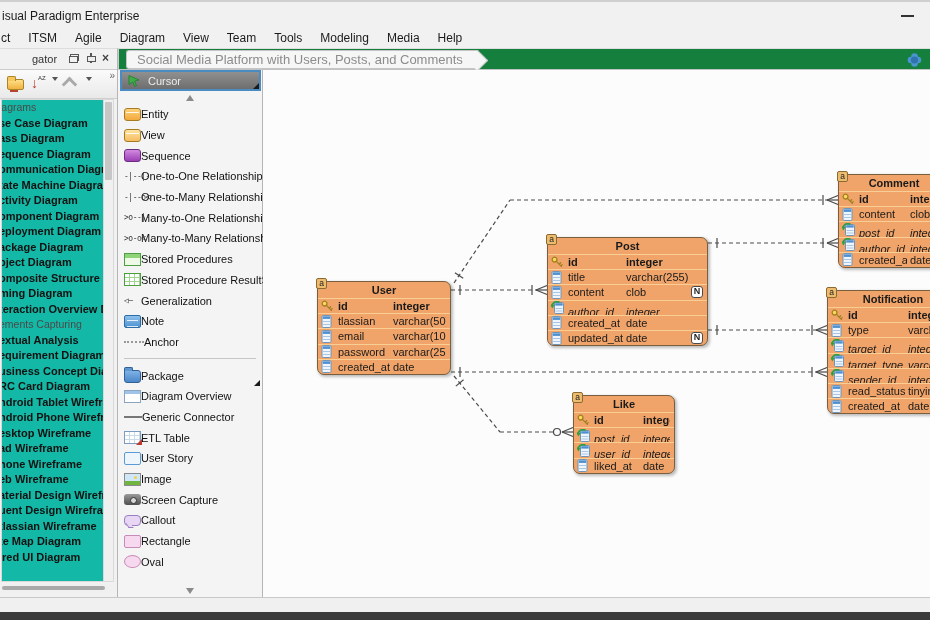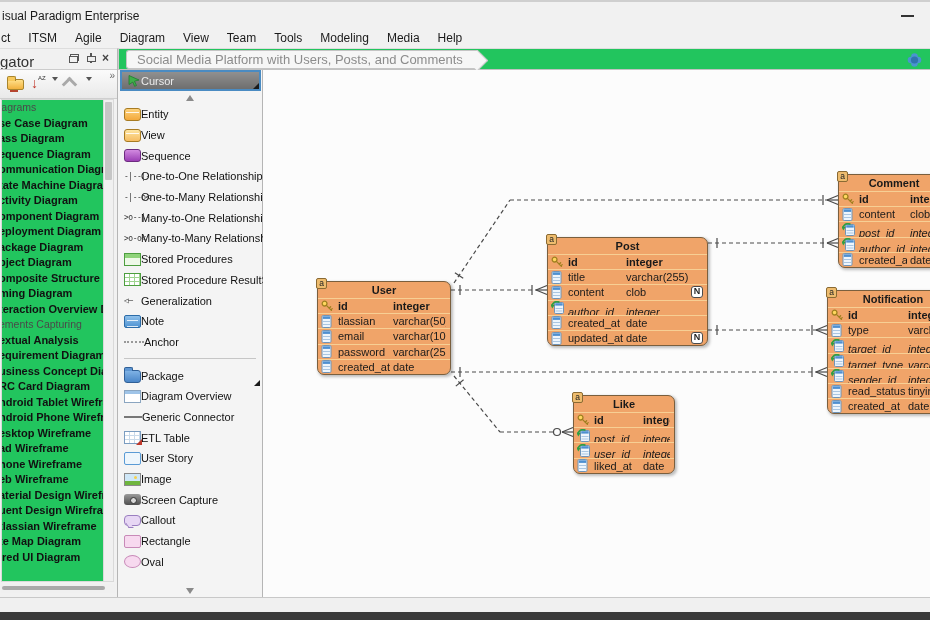--- a/index.html
+++ b/index.html
@@ -12,32 +12,32 @@
   
   .titlebar { position:absolute; left:0; top:0; width:930px; height:27px;
     background:#f1f1f1; border-top:2px solid #cfcfcf; }
   .title-text { position:absolute; left:2px; top:7px; font-size:12px; color:#1b1b1b; white-space:nowrap; }
   .min-btn { position:absolute; right:16px; top:13px; width:13px; height:0; border-top:2px solid #333; cursor:default; }
   
   .menubar { position:absolute; left:-8px; top:27px; height:21px; display:flex; align-items:center; }
   .menu-item { font-size:12px; color:#1b1b1b; padding:2px 9px; white-space:nowrap; }
   
   .crumbbar { position:absolute; left:118px; top:48px; width:812px; height:22px;
-    background:#22c55e; border-bottom:1px solid #c2c2c2; border-left:1px solid #cccccc; border-top:1px solid #dddddd; }
+    background:#15803d; border-bottom:1px solid #c2c2c2; border-left:1px solid #cccccc; border-top:1px solid #dddddd; }
   .crumb { position:absolute; left:7px; top:1px; height:19px; line-height:17px; padding:0 14px 0 10px;
     border:1px solid #c4c4c4; border-right:none; border-radius:3px 0 0 3px;
     background:#f6f6f6; color:#8c8c8c; font-size:13px; white-space:nowrap; }
   .crumb::after { content:""; position:absolute; right:-8px; top:2.1px; width:14px; height:14px;
     transform:rotate(45deg); border-top:1px solid #c4c4c4; border-right:1px solid #c4c4c4; background:#f6f6f6; }
   .gear-blue { position:absolute; right:6px; top:3px; }
   
   .navpanel { position:absolute; left:0; top:48px; width:118px; height:549px;
     background:#f1f1f1; border-right:1px solid #b5b5b5; border-top:1px solid #dddddd; }
   .nav-header { position:relative; height:20px; }
-  .nav-title { position:absolute; left:0; top:4px; font-size:15px; color:#333; }
+  .nav-title { position:absolute; left:0; top:4px; font-size:11px; color:#333;padding-left:32px; }
   .nav-winbtns { position:absolute; right:8px; top:4px; display:flex; gap:7px; align-items:center; }
   .restore-icon { position:relative; width:10px; height:9px; display:inline-block; }
   .restore-icon::before { content:""; position:absolute; right:0; top:0; width:7px; height:5px; border:1px solid #555; }
   .restore-icon::after  { content:""; position:absolute; left:0; bottom:0; width:7px; height:5px; border:1px solid #555; background:#f1f1f1; }
   .pin-icon { position:relative; width:9px; height:10px; display:inline-block; }
   .pin-icon::before { content:""; position:absolute; left:4px; top:0; width:2px; height:10px; background:#555; }
   .pin-icon::after { content:""; position:absolute; left:1px; top:3px; width:7px; height:4px; border:1px solid #555; background:#ededed; }
   .close-icon { font-size:12px; line-height:9px; color:#444; font-weight:bold; }
   .nav-toolbar { position:relative; height:30px; background:linear-gradient(#fbfbfb,#e9e9e9);
     border-bottom:1px solid #cfcfcf; border-top:1px solid #cccccc; }
@@ -48,33 +48,33 @@
   .folder-icon::after { content:""; position:absolute; left:2px; bottom:-3px; width:8px; height:2px; background:#b5452f; }
   .sort-icon { position:absolute; left:31px; top:5px; font-size:14px; font-weight:bold; color:#c0392b; }
   .sort-icon::after { content:"AZ"; font-size:6px; color:#333; vertical-align:top; font-weight:normal; letter-spacing:0; }
   .caret-1 { position:absolute; left:52px; top:11px; }
   .caret-2 { position:absolute; left:86px; top:11px; }
   .caret-down { width:0; height:0; border-left:3.5px solid transparent; border-right:3.5px solid transparent; border-top:4px solid #555; }
   .collapse-icon { position:absolute; left:63px; top:7px; width:12px; height:8px; }
   .collapse-icon::before { content:""; position:absolute; left:1px; top:2px; width:8px; height:8px;
     border-top:3px solid #a9a9a9; border-right:3px solid #a9a9a9; transform:rotate(-45deg); }
   .overflow-icon { position:absolute; right:3px; top:0px; font-size:10px; color:#666; letter-spacing:-1px; }
-  .nav-list { position:absolute; left:1px; top:50px; width:107px; bottom:15px; background:#22c55e; overflow:hidden; border:1px solid #d9d9d9; border-right:none; }
+  .nav-list { position:absolute; left:1px; top:50px; width:107px; bottom:15px; background:#14b8a6; overflow:hidden; border:1px solid #d9d9d9; border-right:none; }
   .nav-item { font-size:11px; font-weight:bold; color:#111; white-space:nowrap; height:15.5px; line-height:15.5px; margin-left:-3px; overflow:hidden; }
   .nav-item.cat { font-weight:normal; font-size:10.5px; color:#4a4a4a; }
   .nav-vsb { position:absolute; right:3px; top:50px; width:11px; bottom:15px; background:#f0f0f0; border:1px solid #d9d9d9; }
   .nav-vsb-thumb { position:absolute; left:1px; top:2px; width:7px; height:78px; background:#c6c6c6; border-radius:1px; }
   .nav-hsb { position:absolute; left:1px; bottom:4px; width:114px; height:9px; background:#f0f0f0; }
   .nav-hsb-thumb { position:absolute; left:1px; top:2px; width:103px; height:4px; background:#a9a9a9; border-radius:2px; }
   
   .palette { position:absolute; left:118px; top:70px; width:145px; height:527px;
     background:#f4f4f4; border-right:1px solid #b5b5b5; }
   .cursor-row { position:absolute; left:2px; top:0; width:141px; height:21px;
     background:linear-gradient(#909090,#6e6e6e); border:2px solid #4a8bc2;
-    display:flex; align-items:center; padding-left:5px;
+    display:flex; align-items:center; gap:7px; padding-left:5px;
     color:#ececec; font-size:11px; }
   .cursor-row .corner, .pal-corner { position:absolute; right:0; bottom:0; width:0; height:0;
     border-left:6px solid transparent; border-bottom:6px solid #1a1a1a; }
   .pal-scroll-up { position:absolute; top:25px; left:0; width:100%; display:flex; justify-content:center; }
   .tri-up { width:0; height:0; border-left:4.5px solid transparent; border-right:4.5px solid transparent; border-bottom:6px solid #8a8a8a; }
   .pal-scroll-down { position:absolute; bottom:3px; left:0; width:100%; display:flex; justify-content:center; }
   .tri-down { width:0; height:0; border-left:4.5px solid transparent; border-right:4.5px solid transparent; border-top:6px solid #8a8a8a; }
   .pal-items { position:absolute; left:6px; top:34px; right:2px; }
   .pal-item { position:relative; height:20.7px; display:flex; align-items:center; gap:0; }
   .pal-label { font-size:11px; color:#111; white-space:nowrap; }

